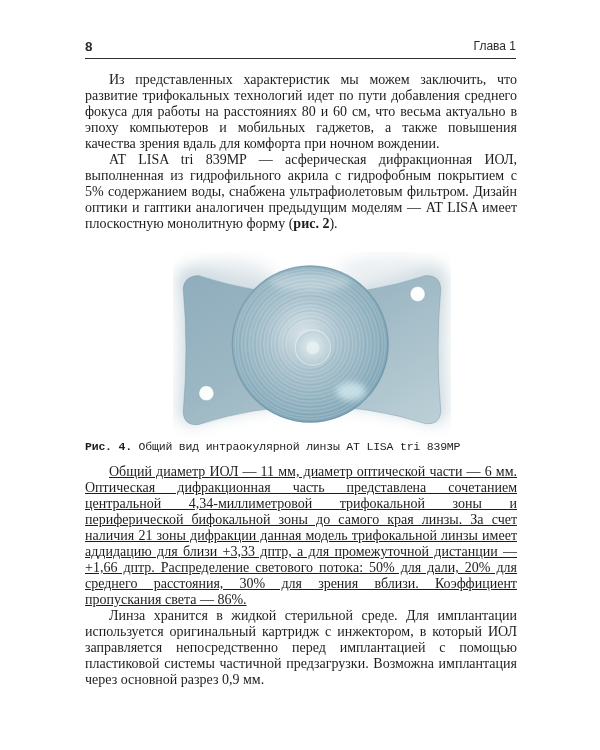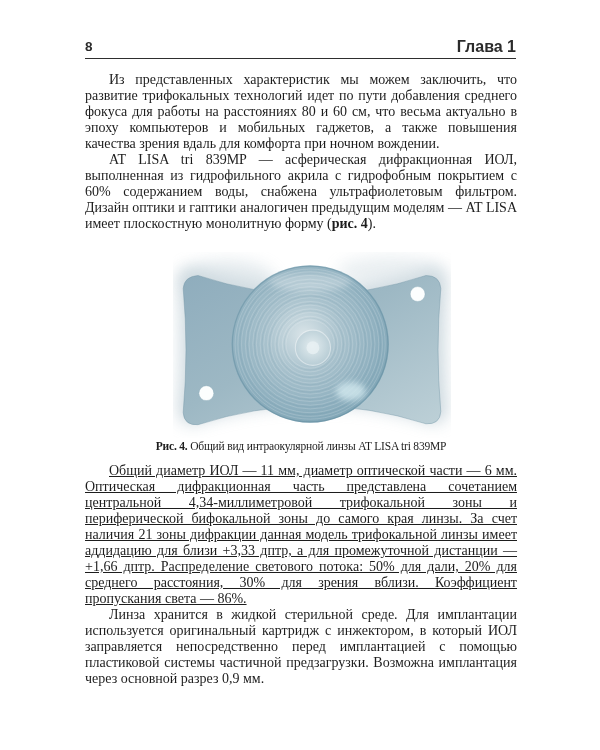--- a/index.html
+++ b/index.html
@@ -16,59 +16,58 @@
     margin:40px 84px 0 85px;
     display:flex;
     justify-content:space-between;
     align-items:flex-end;
     border-bottom:1.5px solid var(--rule,#2e2e2e);
     padding-bottom:5px;
     font-family:"Liberation Sans",sans-serif;
     color:var(--header-ink,#2b2b2b);
   }
   .page-number{font-size:13.5px;font-weight:700;line-height:13px;}
-  .chapter-title{font-size:16px;font-weight:700;line-height:13px;}
+  .chapter-title{font-size:12px;font-weight:400;line-height:13px;}
   .content{margin:0 83px 0 85px;}
   p.body-par{
     font-size:14px;
     line-height:16px;
     text-align:justify;
     text-indent:24px;
     margin:0;
   }
   p.body-par.first{margin-top:13px;}
   p.body-par.after-figure{margin-top:11px;text-decoration:underline;}
   .inline-bold{font-weight:700;}
   figure.lens-figure{margin:20px 0 0 0;padding:0;}
   .lens-svg{display:block;width:278px;height:186px;margin:0 0 0 88px;}
   figcaption.fig-caption{
-    font-family:Liberation Serif, serif;
+    font-family:Liberation Mono, monospace;
     font-size:11.5px;
     letter-spacing:-0.2px;
-    text-align:center;
     margin-top:2px;
     color:var(--ink,#1d1d1d);
   }
   figcaption .cap-label{font-weight:700;}
 </style>
 </head>
 <body>
 
 <div class="page">
 
   <header class="page-header">
     <span class="page-number">8</span>
     <span class="chapter-title">Глава 1</span>
   </header>
 
   <main class="content">
 
     <p class="body-par first">Из представленных характеристик мы можем заключить, что развитие трифокальных технологий идет по пути добавления среднего фокуса для работы на расстояниях 80 и 60 см, что весьма актуально в эпоху компьютеров и мобильных гаджетов, а также повышения качества зрения вдаль для комфорта при ночном вождении.</p>
 
-    <p class="body-par"><span>AT LISA tri 839MP — асферическая дифракционная ИОЛ, выполненная из гидрофильного акрила с гидрофобным покрытием с 60% содержанием воды, снабжена ультрафиолетовым фильтром. Дизайн оптики и гаптики аналогичен предыдущим моделям — AT LISA имеет плоскостную монолитную форму (</span><span class="inline-bold">рис. 4</span><span>).</span></p>
+    <p class="body-par"><span>AT LISA tri 839MP — асферическая дифракционная ИОЛ, выполненная из гидрофильного акрила с гидрофобным покрытием с 5% содержанием воды, снабжена ультрафиолетовым фильтром. Дизайн оптики и гаптики аналогичен предыдущим моделям — AT LISA имеет плоскостную монолитную форму (</span><span class="inline-bold">рис. 2</span><span>).</span></p>
 
     <figure class="lens-figure">
       <svg class="lens-svg" viewBox="0 0 300 200" role="img" aria-label="at-lisa-tri-839mp-intraocular-lens-photo">
         <defs>
           <radialGradient id="opticGrad" cx="46%" cy="44%" r="62%">
             <stop offset="0%" style="stop-color:var(--lens-optic-center,#d9e4e8)"></stop>
             <stop offset="38%" style="stop-color:var(--lens-optic-mid,#a9c2cd)"></stop>
             <stop offset="75%" style="stop-color:#8fb0bf"></stop>
             <stop offset="100%" style="stop-color:var(--lens-optic-edge,#7ba2b3)"></stop>
           </radialGradient>

